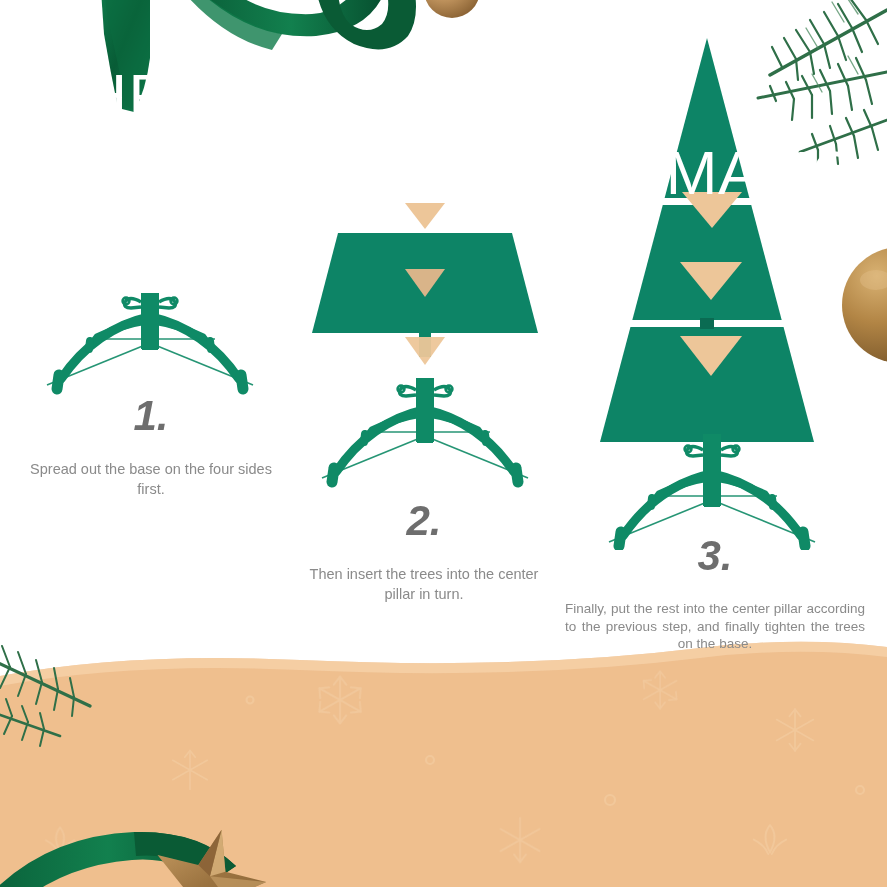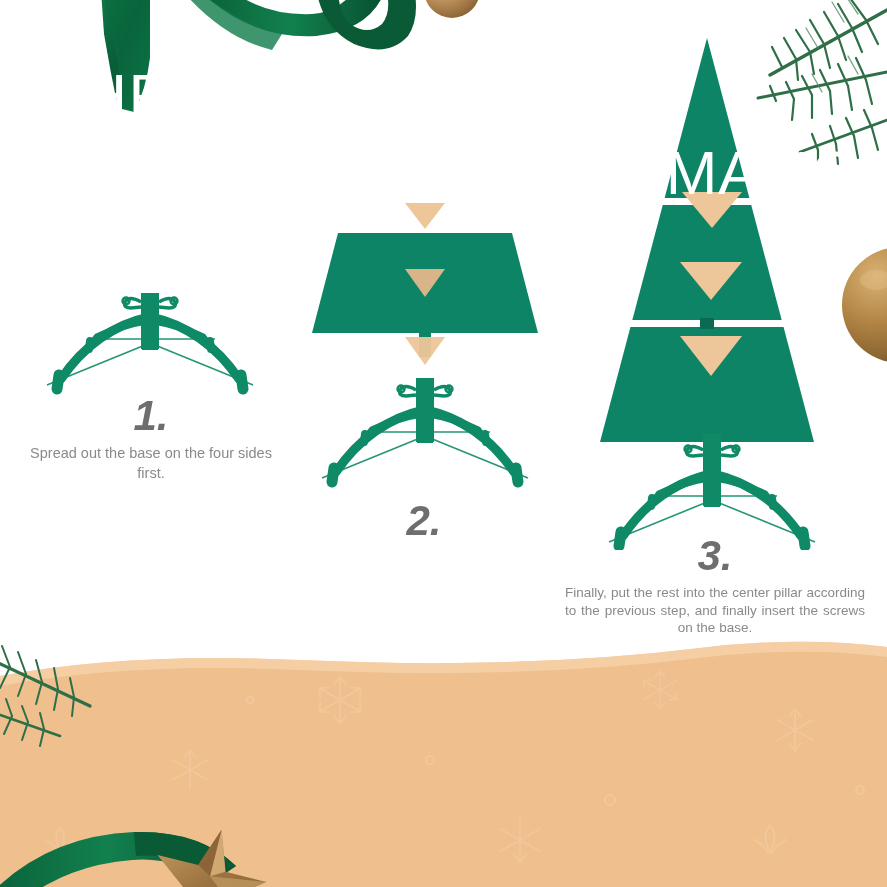--- a/index.html
+++ b/index.html
@@ -16,21 +16,21 @@
 
   
   .steps{position:absolute;left:0;top:0;width:887px;height:660px;}
   .step{position:absolute;text-align:center;}
   .step-num{
     font-size:42px;font-weight:bold;font-style:italic;
     color:#6e6e6e;letter-spacing:0px;line-height:1;
     font-family:"Liberation Sans","DejaVu Sans",sans-serif;
   }
   .step-cap{
-    font-size:14.5px;color:#8a8a8a;line-height:1.35;margin-top:7px;
+    font-size:14.5px;color:#8a8a8a;line-height:1.35;margin-top:23px;
     font-family:"Liberation Sans","DejaVu Sans",sans-serif;
   }
   .step3 .step-cap{font-size:13.5px;text-align:justify;text-align-last:center;line-height:1.3;}
 
   
   #step-1{left:22px;top:395px;width:258px;}
   #step-2{left:295px;top:500px;width:258px;}
   #step-3{left:565px;top:535px;width:300px;}
 
   .art{position:absolute;}
@@ -332,25 +332,26 @@
 
   <div class="steps">
 
     <div class="step step1" id="step-1">
       <div class="step-num">1.</div>
       <div class="step-cap">Spread out the base on the four sides first.</div>
     </div>
 
     <div class="step step2" id="step-2">
       <div class="step-num">2.</div>
+      <div class="step-cap">Then insert the trees into the center pillar in turn.</div>
     </div>
 
     <div class="step step3" id="step-3">
       <div class="step-num">3.</div>
-      <div class="step-cap">Finally, put the rest into the center pillar according to the previous step, and finally insert the screws on the base.</div>
+      <div class="step-cap">Finally, put the rest into the center pillar according to the previous step, and finally tighten the trees on the base.</div>
     </div>
   </div>
 
   <div class="banner-titles">
     <div class="title-1">CHRISTMAS TREE</div>
     <div class="title-2">INSTALLATION SCHEMATIC</div>
   </div>
 
 </div>
 

